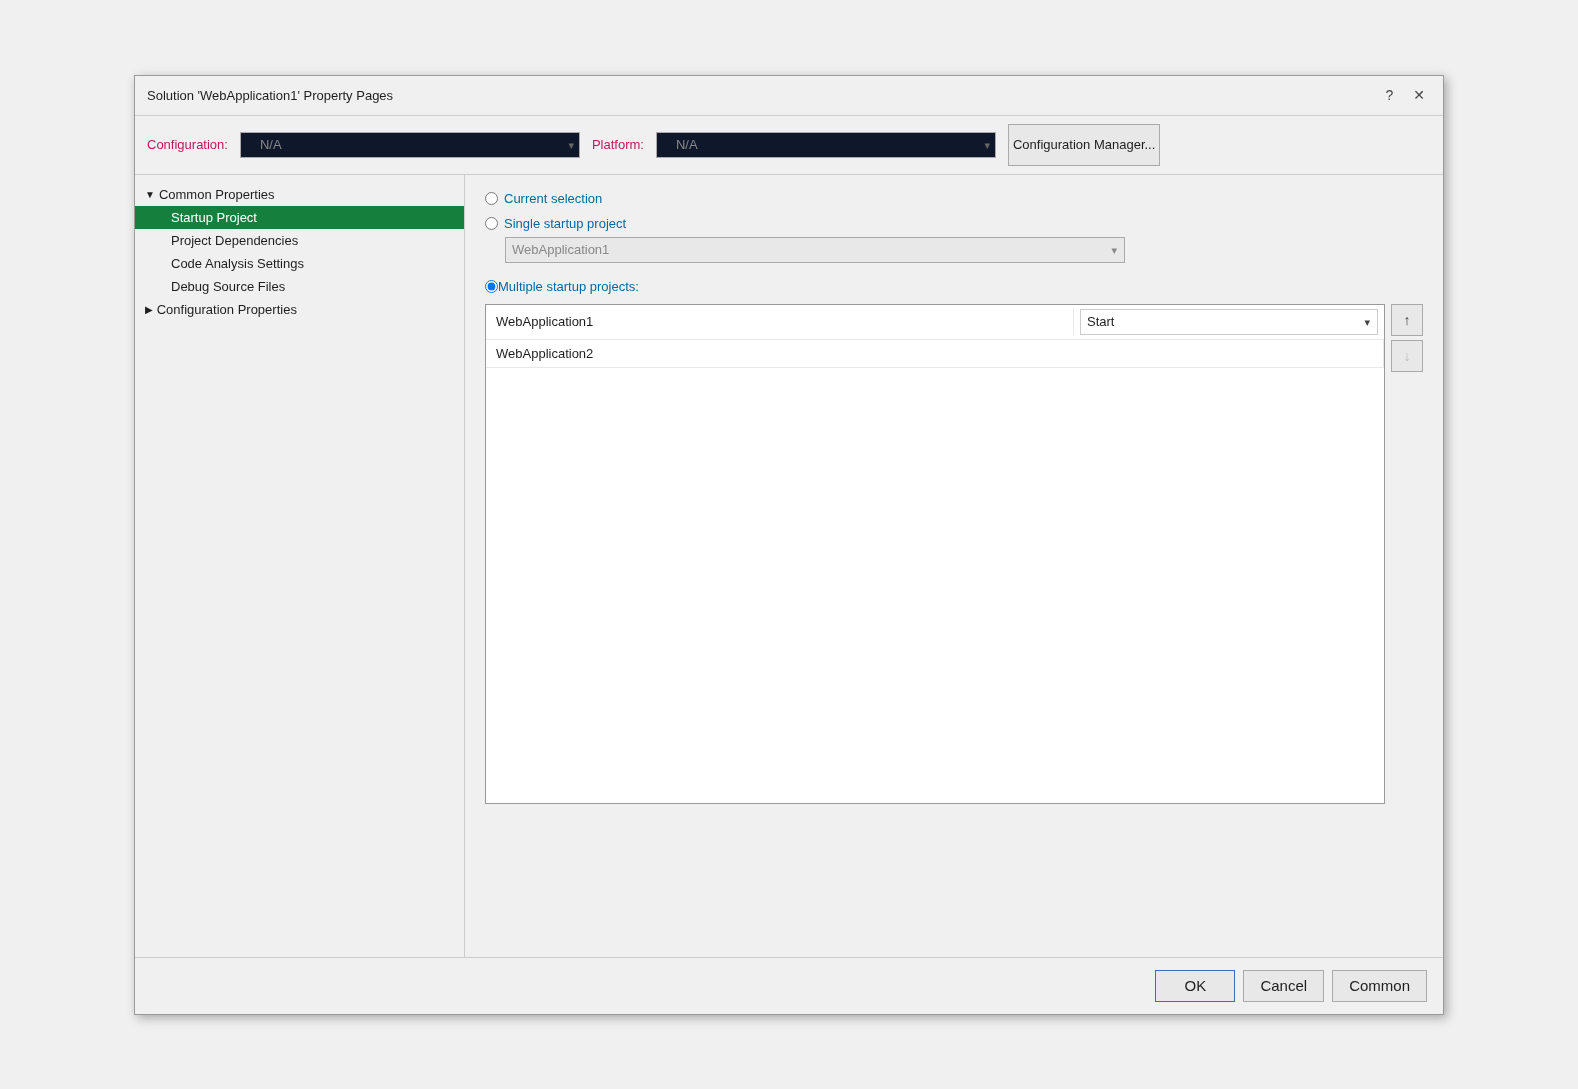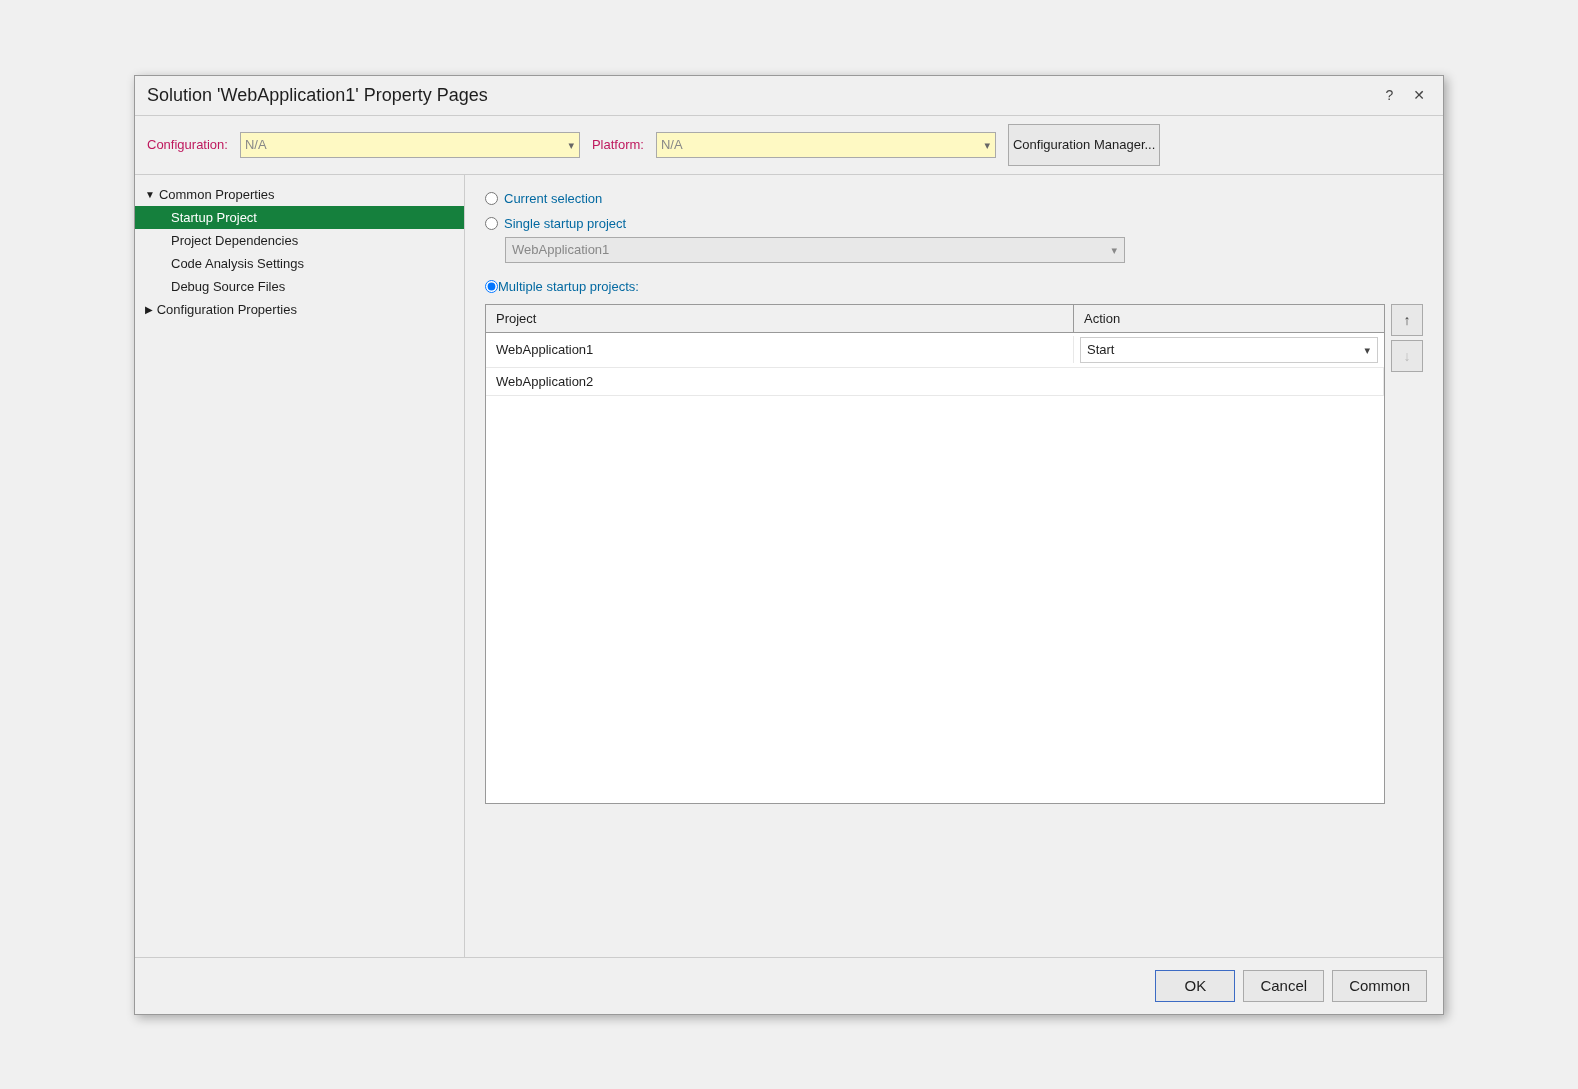--- a/index.html
+++ b/index.html
@@ -32,21 +32,21 @@
       background: #f0f0f0;
       padding: 8px 12px;
       display: flex;
       align-items: center;
       justify-content: space-between;
       border-bottom: 1px solid #ccc;
       height: 40px;
     }
 
     .title-bar-title {
-      font-size: 18px;
+      font-size: 13px;
       color: #1e1e1e;
     }
 
     .title-bar-controls {
       display: flex;
       gap: 8px;
       align-items: center;
     }
 
     .title-bar-btn {
@@ -68,23 +68,23 @@
     }
 
     .config-label {
       color: #be185d;
     }
 
     .config-select {
       width: 340px;
       height: 26px;
       border: 1px solid #aaa;
-      background: #fef9c3;
+      background: #0f172a;
       color: #888;
-      padding: 0 4px;
+      padding: 0 19px;
       appearance: none;
       -webkit-appearance: none;
       padding-right: 20px;
       position: relative;
     }
 
     .select-wrapper {
       position: relative;
       display: inline-block;
     }
@@ -434,24 +434,20 @@
       
       <div class="multiple-startup-label" style="margin-top: 10px; margin-bottom: 10px;">
         <input type="radio" name="startup-mode" id="radio-multiple" checked="" style="">
         <label class="radio-label" for="radio-multiple">Multiple startup projects:</label>
       </div>
 
       
       <div class="projects-table-container">
         <div class="projects-table">
 
-          <div class="table-header">
-            <div class="th-project">Project</div>
-            <div class="th-action">Action</div>
-          </div>
 
           <div class="table-row">
             <div class="td-project">WebApplication1</div>
             <div class="td-action">
               <div class="action-select-wrapper">
                 <select class="action-select">
                   <option>None</option>
                   <option selected="">Start</option>
                   <option>Start without debugging</option>
                 </select>

